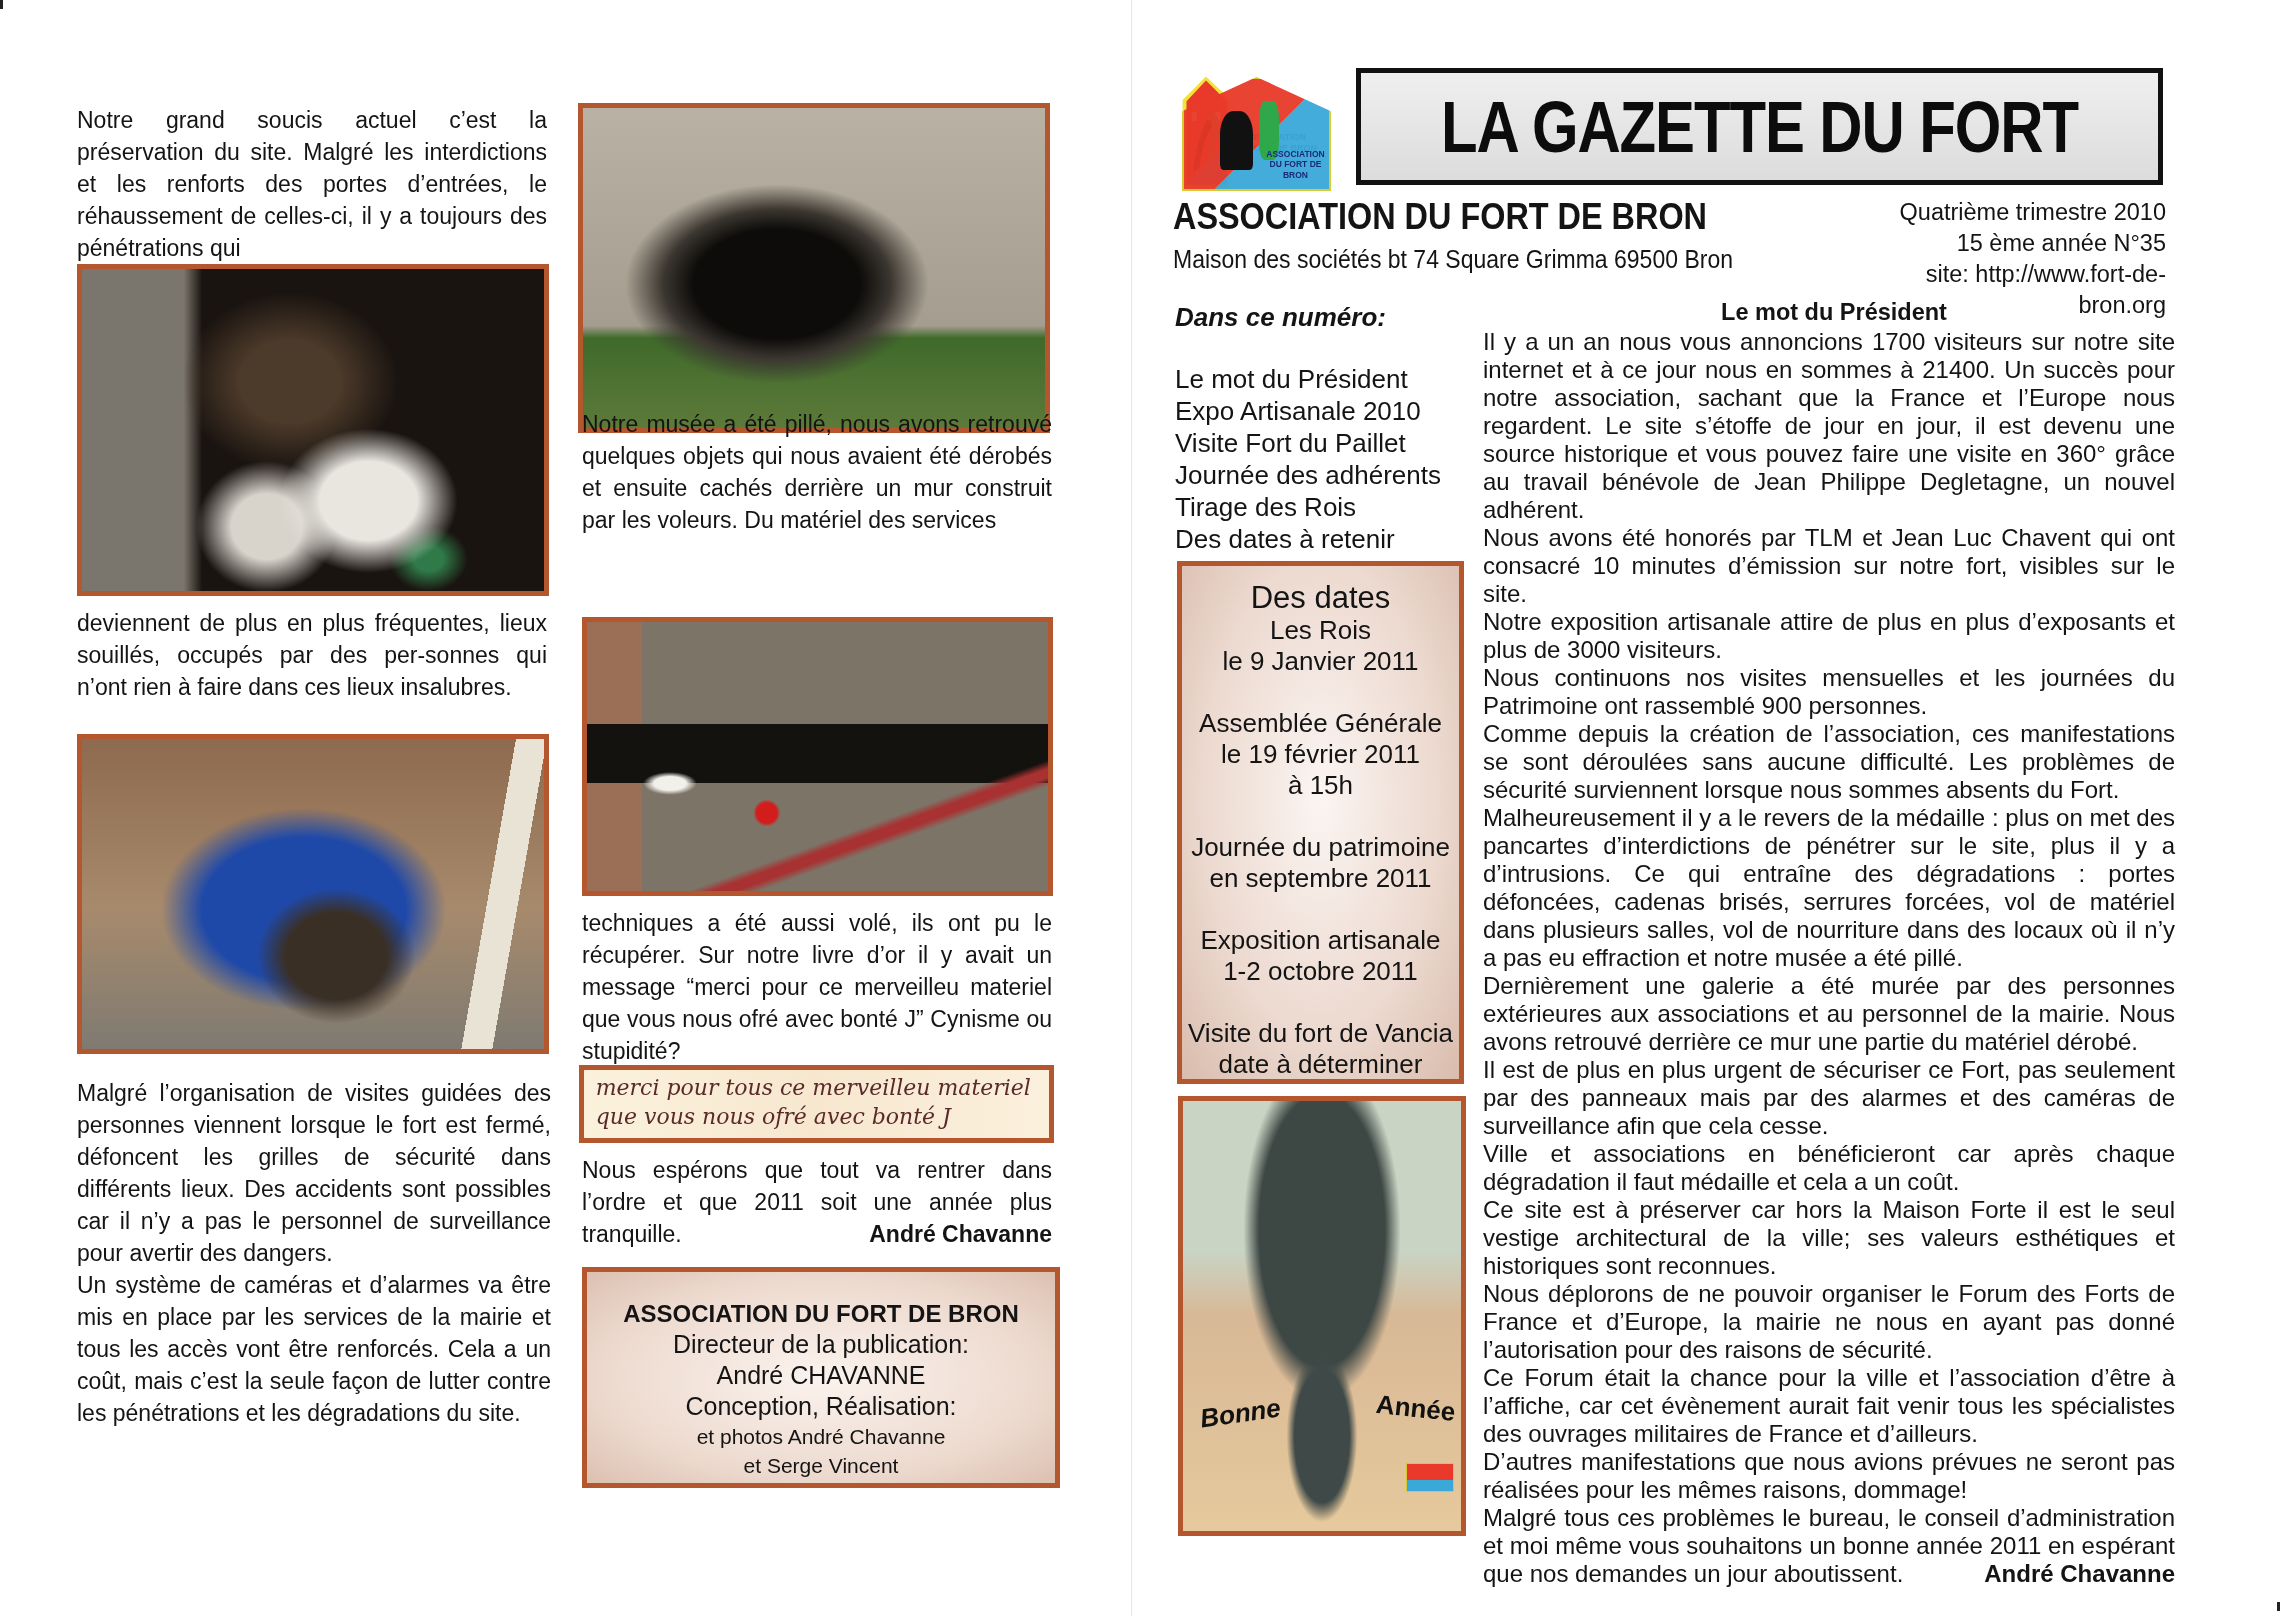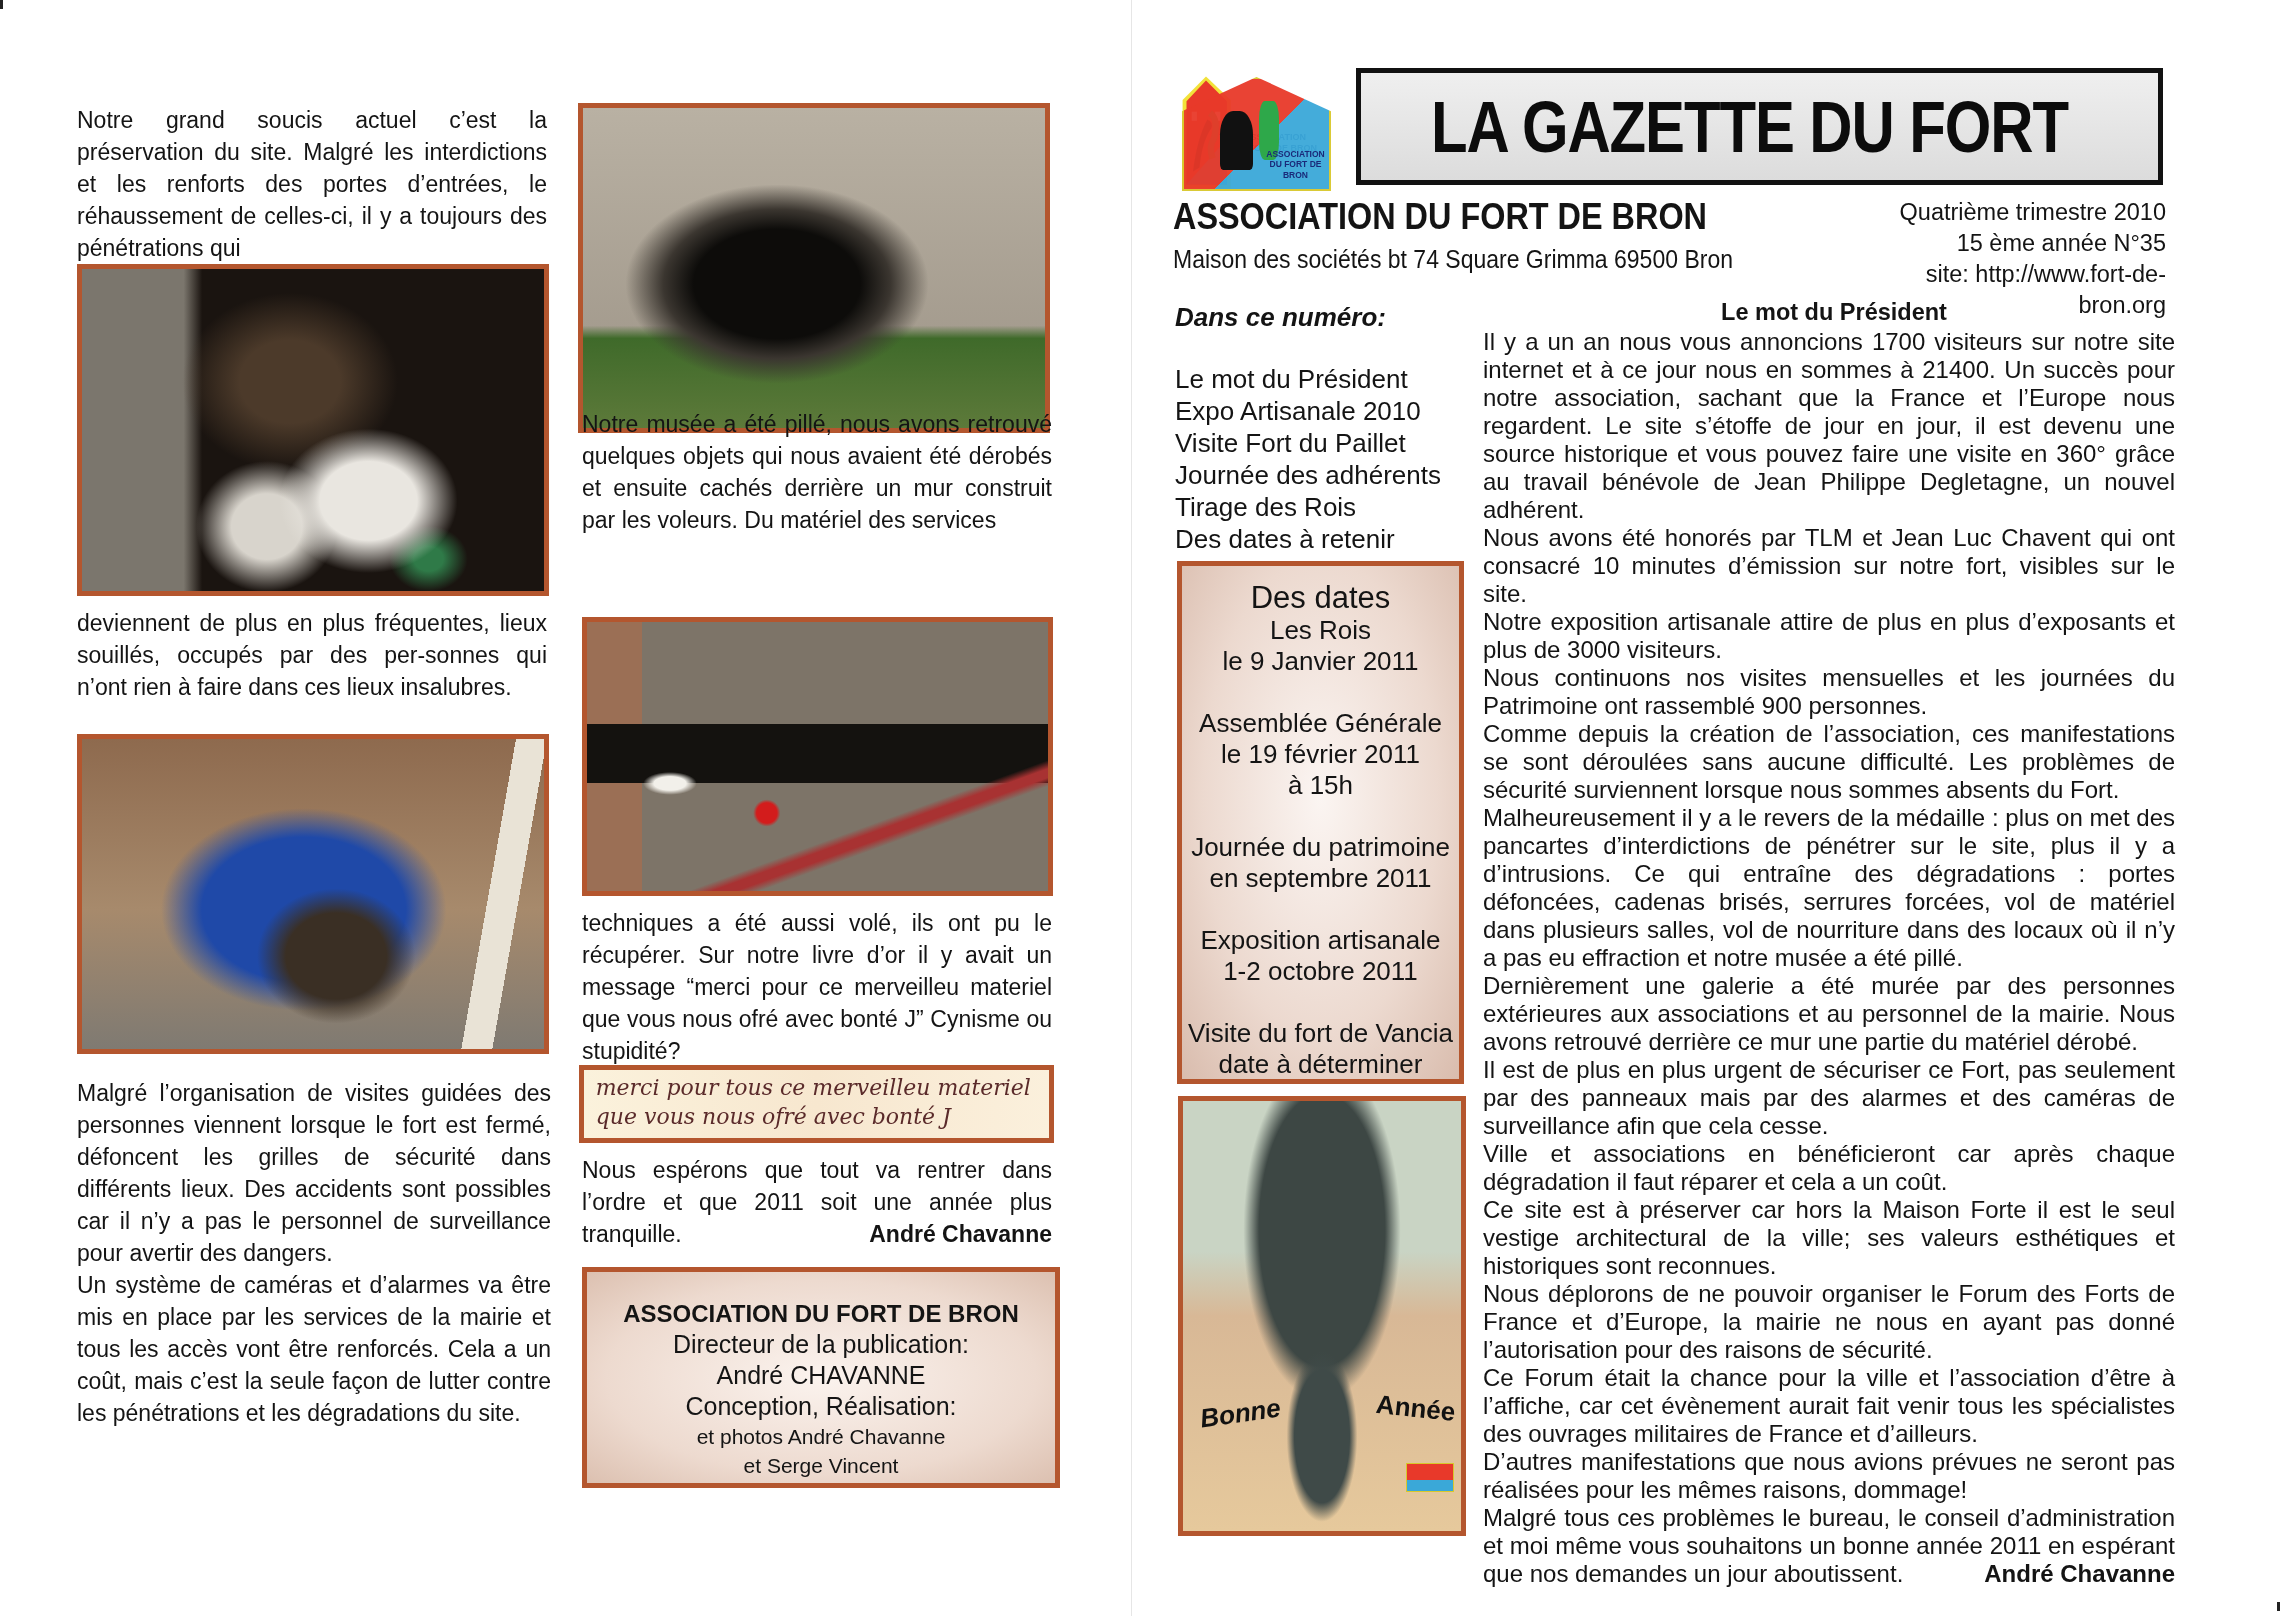--- a/index.html
+++ b/index.html
@@ -11,21 +11,21 @@
   .para { font-size:23px; line-height:32px; text-align:justify; }
   .para p { margin:0; }
   .photo { position:absolute; border:5.2px solid #b4562e; box-sizing:border-box; overflow:hidden; }
   .spine { position:absolute; left:1131px; top:0; width:1.3px; height:1616px; background:#e6e6e6; }
   .crop-mark { position:absolute; width:3.3px; height:9px; background:#222; }
 
   
   .masthead {
     position:absolute; left:1356px; top:68px; width:807px; height:117px; box-sizing:border-box;
     border:5.2px solid #111; background:linear-gradient(#efefef,#dcdcdc);
-    display:flex; align-items:center; 
+    display:flex; align-items:center; justify-content:center;
   }
   .masthead span { font-family:"Liberation Sans", sans-serif; font-weight:bold; font-size:73px;
     letter-spacing:-1.3px; transform:scaleX(0.82); display:inline-block; color:#0c0c0c; }
   .assoc-title { left:1173px; top:196px; font-size:36px; font-weight:bold; transform-origin:left; transform:scaleX(0.9); white-space:nowrap; }
   .assoc-addr  { left:1173px; top:245px; font-size:25px; white-space:nowrap; transform-origin:left; transform:scaleX(0.92); }
   .issue-info { left:1853px; top:197px; width:313px; text-align:right; font-size:23.5px; line-height:31px; }
 
   .toc-head { left:1175px; top:302px; font-size:26px; font-weight:bold; font-style:italic; }
   .toc { left:1175px; top:363px; font-size:26px; line-height:32px; }
   .toc div { white-space:nowrap; }
@@ -221,21 +221,21 @@
 <div class="abs pres-title">Le mot du Président</div>
 <div class="abs pres-body">
   <p>Il y a un an nous vous annoncions 1700 visiteurs sur notre site internet et à ce jour nous en sommes à 21400. Un succès pour notre association, sachant que la France et l’Europe nous regardent. Le site s’étoffe de jour en jour, il est devenu une source historique et vous pouvez faire une visite en 360° grâce au travail bénévole de Jean Philippe Degletagne, un nouvel adhérent.</p>
   <p>Nous avons été honorés par TLM et Jean Luc Chavent qui ont consacré 10 minutes d’émission sur notre fort, visibles sur le site.</p>
   <p>Notre exposition artisanale attire de plus en plus d’exposants et plus de 3000  visiteurs.</p>
   <p>Nous continuons nos visites mensuelles et les journées du Patrimoine ont rassemblé  900 personnes.</p>
   <p>Comme depuis la création de l’association, ces manifestations se sont déroulées sans aucune difficulté. Les problèmes de sécurité surviennent lorsque nous sommes absents du Fort.</p>
   <p>Malheureusement il y a le revers de la médaille : plus on met des pancartes d’interdictions de pénétrer sur le site, plus il y a d’intrusions. Ce qui entraîne des dégradations : portes défoncées, cadenas brisés, serrures forcées, vol de matériel dans plusieurs salles, vol de nourriture dans des locaux où il n’y a pas eu effraction et notre musée a été pillé.</p>
   <p>Dernièrement une galerie a été murée par des personnes extérieures aux associations et au personnel de la mairie. Nous avons retrouvé derrière ce mur une partie du matériel dérobé.</p>
   <p>Il est de plus en plus urgent de sécuriser ce Fort, pas seulement par des panneaux mais par des alarmes et des caméras de surveillance afin que cela cesse.</p>
-  <p>Ville et associations en bénéficieront car après chaque dégradation il faut réparer et cela a un coût.</p>
+  <p>Ville et associations en bénéficieront car après chaque dégradation il faut médaille et cela a un coût.</p>
   <p>Ce site est à préserver car hors la Maison Forte il est le seul vestige architectural de la ville; ses valeurs esthétiques et historiques sont reconnues.</p>
   <p>Nous déplorons de ne pouvoir organiser le Forum des Forts de France et d’Europe, la mairie ne nous en ayant pas donné l’autorisation pour des raisons de sécurité.</p>
   <p>Ce Forum était la chance pour la ville et l’association d’être à l’affiche, car cet évènement aurait fait venir tous les spécialistes des ouvrages militaires de France et d’ailleurs.</p>
   <p>D’autres manifestations que nous avions prévues ne seront pas réalisées pour les mêmes raisons, dommage!</p>
   <p><span>Malgré tous ces problèmes le bureau, le conseil d’administration et moi même vous souhaitons un bonne année 2011 en espérant que nos demandes un jour aboutissent.</span>
      <span class="sig">André Chavanne</span></p>
 </div>
 
 
 </body></html>

